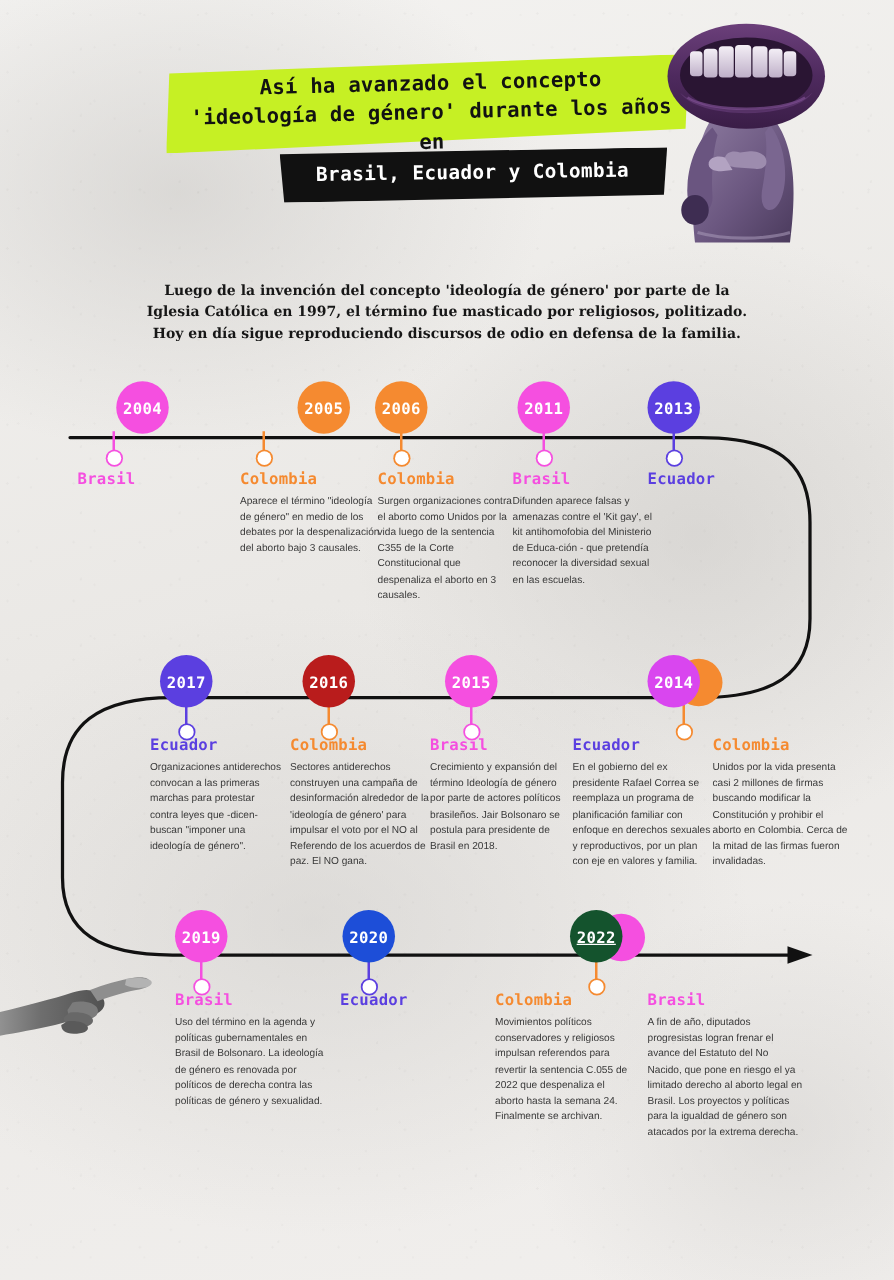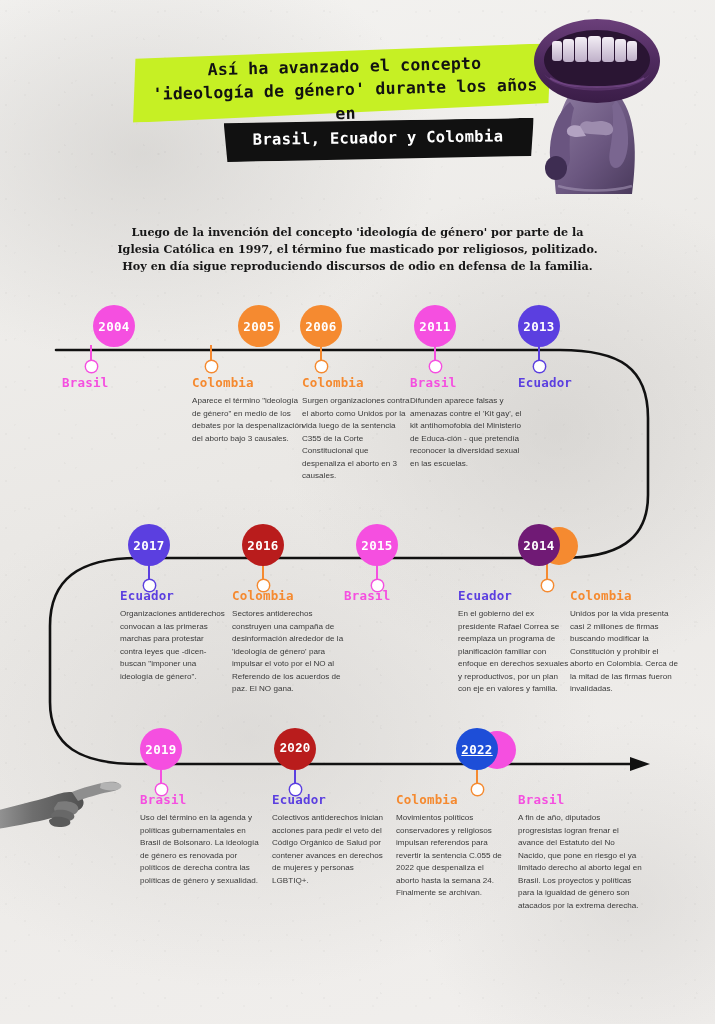--- a/index.html
+++ b/index.html
@@ -262,25 +262,26 @@
     <div class="body-text">Sectores antiderechos construyen una campaña de desinformación alrededor de la 'ideología de género' para impulsar el voto por el NO al Referendo de los acuerdos de paz. El NO gana.</div>
   </div>
 
   <div class="marker" style="left:356px; top:524px;">
     <div class="bubble front" style="left:0; top:0; width:42px; height:42px; background:#f54fe0;">2015</div>
     <div class="stem" style="left:20px; top:40px; height:22px; background:#f54fe0;"></div>
     <div class="dot" style="left:16px; top:56px; box-shadow:0 0 0 1.4px #f54fe0;"></div>
   </div>
   <div class="entry" style="left:344px; top:588px; width:112px;">
     <div class="country" style="color:#f54fe0;">Brasil</div>
+    <div class="body-text">Crecimiento y expansión del término Ideología de género por parte de actores políticos brasileños. Jair Bolsonaro se postula para presidente de Brasil en 2018.</div>
   </div>
 
   <div class="marker" style="left:518px; top:524px;">
     <div class="bubble back" style="left:22px; top:3px; width:38px; height:38px; background:#f58a30;"></div>
-    <div class="bubble front" style="left:0; top:0; width:42px; height:42px; background:#701a75;text-align:center;">2014</div>
+    <div class="bubble front" style="left:0; top:0; width:42px; height:42px; background:#d946ef;text-align:center;">2014</div>
     <div class="stem" style="left:28px; top:40px; height:22px; background:#f58a30;"></div>
     <div class="dot" style="left:24px; top:56px; box-shadow:0 0 0 1.4px #f58a30;"></div>
   </div>
   <div class="entry" style="left:458px; top:588px; width:112px;">
     <div class="country" style="color:#5b3fe0;">Ecuador</div>
     <div class="body-text">En el gobierno del ex presidente Rafael Correa se reemplaza un programa de planificación familiar con enfoque en derechos sexuales y reproductivos, por un plan con eje en valores y familia.</div>
   </div>
   <div class="entry" style="left:570px; top:588px; width:112px;">
     <div class="country" style="color:#f58a30;">Colombia</div>
     <div class="body-text">Unidos por la vida presenta casi 2 millones de firmas buscando modificar la Constitución y prohibir el aborto en Colombia. Cerca de la mitad de las firmas fueron invalidadas.</div>
@@ -290,32 +291,31 @@
     <div class="bubble front" style="left:0; top:0; width:42px; height:42px; background:#f54fe0;">2019</div>
     <div class="stem" style="left:20px; top:40px; height:22px; background:#f54fe0;"></div>
     <div class="dot" style="left:16px; top:56px; box-shadow:0 0 0 1.4px #f54fe0;"></div>
   </div>
   <div class="entry" style="left:140px; top:792px; width:120px;">
     <div class="country" style="color:#f54fe0;">Brasil</div>
     <div class="body-text">Uso del término en la agenda y políticas gubernamentales en Brasil de Bolsonaro. La ideología de género es renovada por políticos de derecha contra las políticas de género y sexualidad.</div>
   </div>
 
   <div class="marker" style="left:274px; top:728px;">
-    <div class="bubble front" style="left:0; top:0; width:42px; height:42px; background:#b91c1c;font-family:Liberation Mono, monospace;">2020</div>
+    <div class="bubble front" style="left:0; top:0; width:42px; height:42px; background:#1d4ed8;">2020</div>
     <div class="stem" style="left:20px; top:40px; height:22px; background:#5b3fe0;"></div>
     <div class="dot" style="left:16px; top:56px; box-shadow:0 0 0 1.4px #5b3fe0;"></div>
   </div>
   <div class="entry" style="left:272px; top:792px; width:118px;">
     <div class="country" style="color:#5b3fe0;">Ecuador</div>
-    <div class="body-text">Colectivos antiderechos inician acciones para pedir el veto del Código Orgánico de Salud por contener avances en derechos de mujeres y personas LGBTIQ+.</div>
   </div>
 
   <div class="marker" style="left:456px; top:728px;">
     <div class="bubble back" style="left:22px; top:3px; width:38px; height:38px; background:#f54fe0;"></div>
-    <div class="bubble front" style="left:0; top:0; width:42px; height:42px; background:#1d4ed8;text-decoration:underline;">2022</div>
+    <div class="bubble front" style="left:0; top:0; width:42px; height:42px; background:#14532d;text-decoration:underline;">2022</div>
     <div class="stem" style="left:20px; top:40px; height:22px; background:#f58a30;"></div>
     <div class="dot" style="left:16px; top:56px; box-shadow:0 0 0 1.4px #f58a30;"></div>
   </div>
   <div class="entry" style="left:396px; top:792px; width:112px;">
     <div class="country" style="color:#f58a30;">Colombia</div>
     <div class="body-text">Movimientos políticos conservadores y religiosos impulsan referendos para revertir la sentencia C.055 de 2022 que despenaliza el aborto hasta la semana 24. Finalmente se archivan.</div>
   </div>
   <div class="entry" style="left:518px; top:792px; width:126px;">
     <div class="country" style="color:#f54fe0;">Brasil</div>
     <div class="body-text">A fin de año, diputados progresistas logran frenar el avance del Estatuto del No Nacido, que pone en riesgo el ya limitado derecho al aborto legal en Brasil. Los proyectos y políticas para la igualdad de género son atacados por la extrema derecha.</div>

